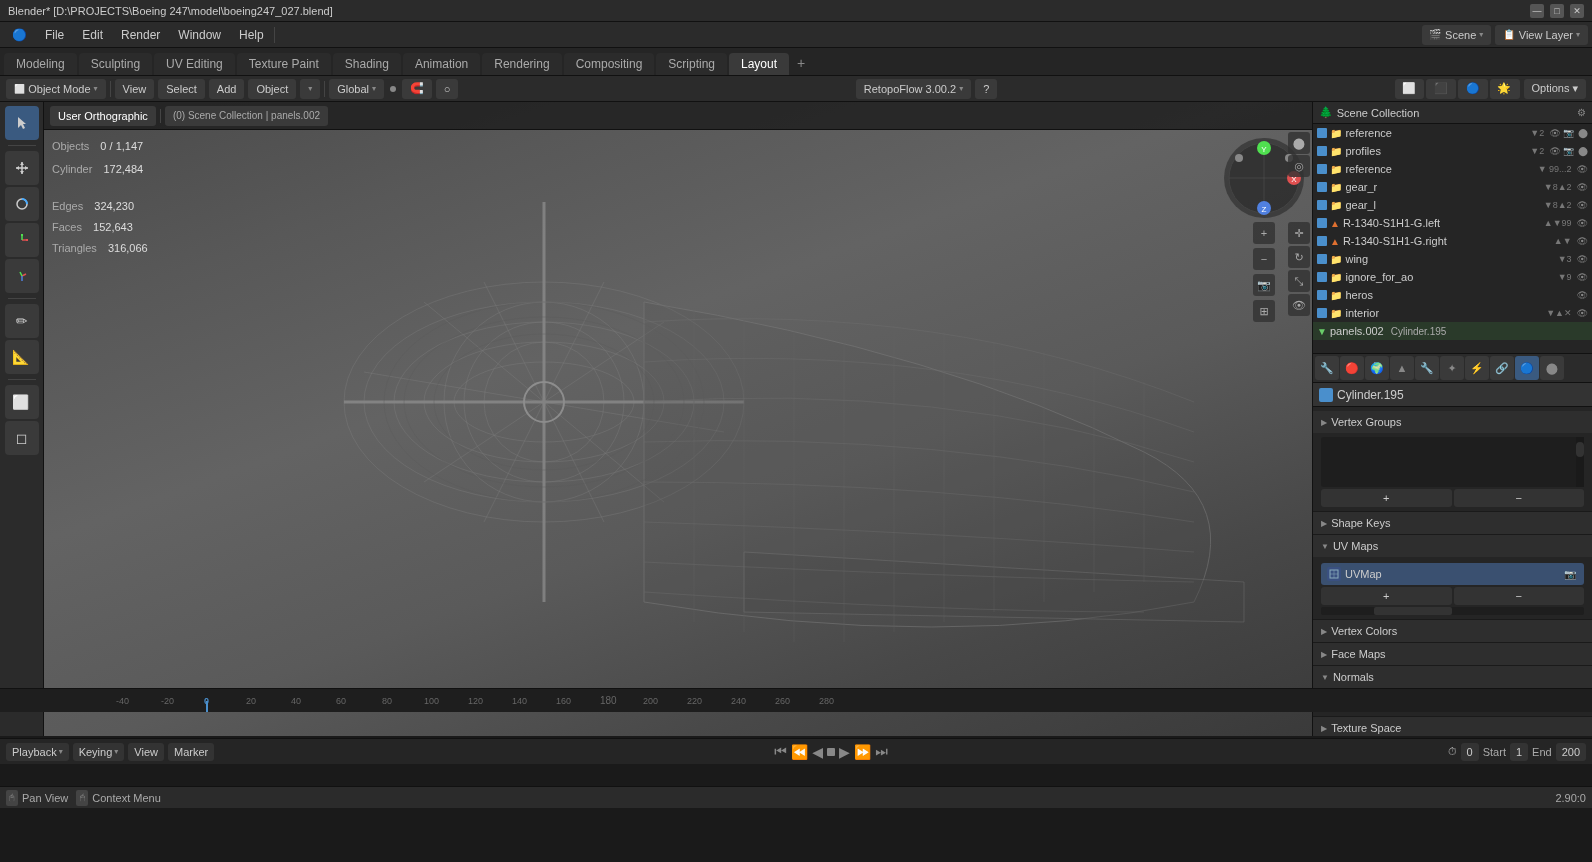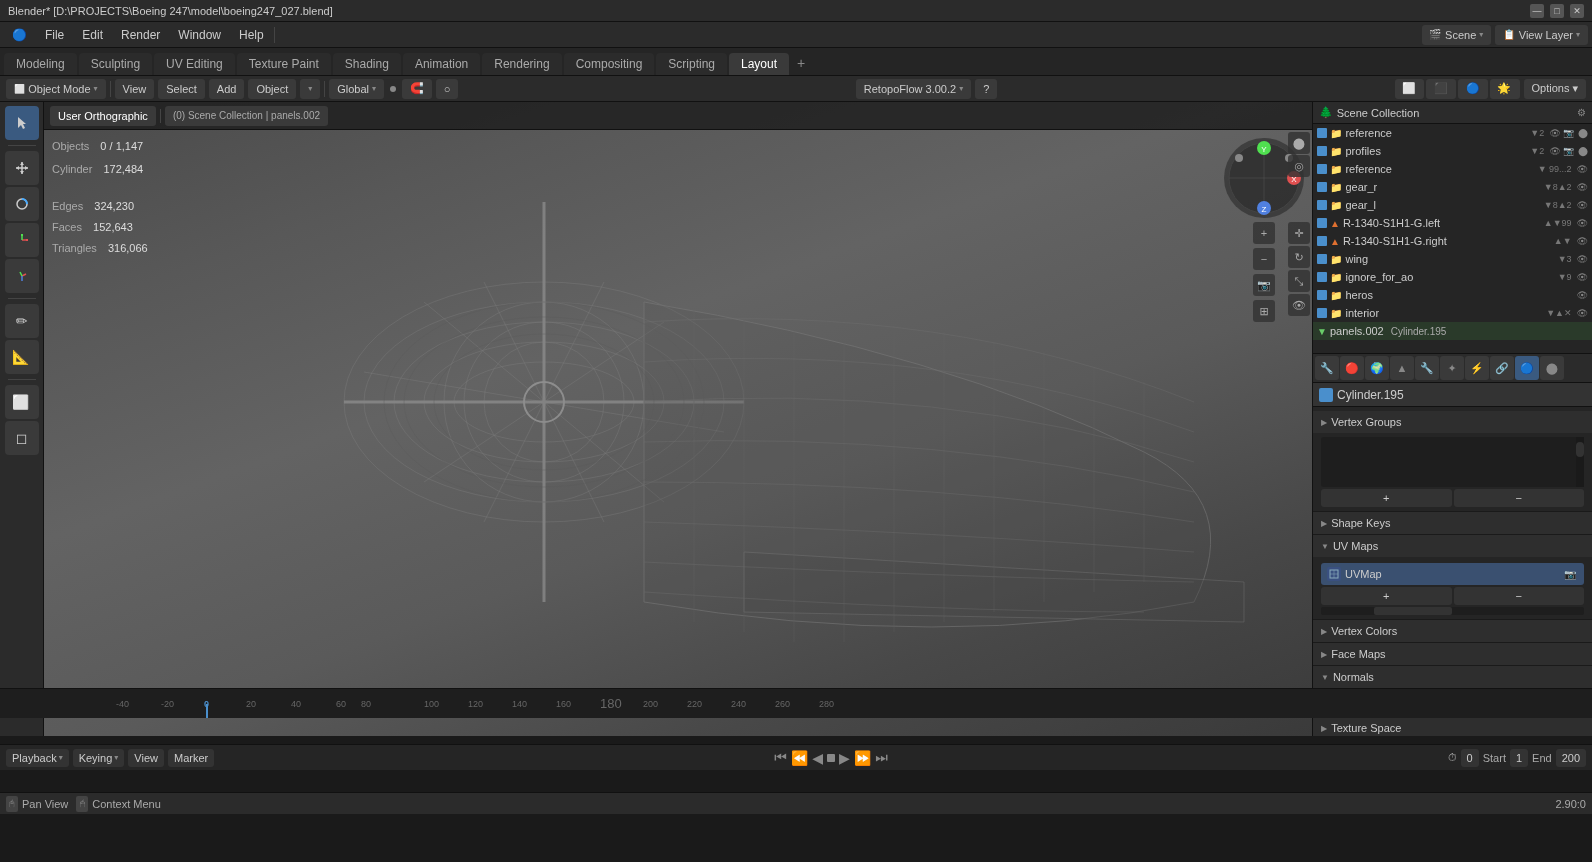--- a/index.html
+++ b/index.html
@@ -880,38 +880,38 @@
           <span class="section-arrow">▶</span>
           <span>Texture Space</span>
         </div>
       </div>
 
     </div>
   </div>
 
 </div>
 
-<div id="timeline-ruler" style="position:relative;height:30px;background:#1e1e1e;border-top:1px solid #111;display:flex;align-items:center;overflow:hidden;">
+<div id="timeline-ruler" style="position:relative;height:24px;background:#1e1e1e;border-top:1px solid #111;display:flex;align-items:center;overflow:hidden;">
 
   <div style="display:flex;align-items:center;width:100%;position:relative;padding:0 200px;">
 
     <div style="position:absolute;left:200px;top:0;width:2px;height:22px;background:#4a8fcc;z-index:10;"></div>
 
     <span style="position:absolute;left:110px;font-size:9px;color:#666;">-40</span>
     <span style="position:absolute;left:155px;font-size:9px;color:#666;">-20</span>
     <span style="position:absolute;left:198px;font-size:9px;color:#4a8fcc;font-weight:bold;">0</span>
     <span style="position:absolute;left:240px;font-size:9px;color:#666;">20</span>
     <span style="position:absolute;left:285px;font-size:9px;color:#666;">40</span>
     <span style="position:absolute;left:330px;font-size:9px;color:#666;">60</span>
-    <span style="position:absolute;left:355px;font-size:9px;color:#666;">80</span>
+    <span style="position:absolute;left:376px;font-size:9px;color:#666;">80</span>
     <span style="position:absolute;left:418px;font-size:9px;color:#666;">100</span>
     <span style="position:absolute;left:462px;font-size:9px;color:#666;text-align:center;">120</span>
     <span style="position:absolute;left:506px;font-size:9px;color:#666;">140</span>
     <span style="position:absolute;left:550px;font-size:9px;color:#666;">160</span>
-    <span style="position:absolute;left:594px;font-size:13px;color:#666;">180</span>
+    <span style="position:absolute;left:594px;font-size:10px;color:#666;">180</span>
     <span style="position:absolute;left:637px;font-size:9px;color:#666;">200</span>
     <span style="position:absolute;left:681px;font-size:9px;color:#666;">220</span>
     <span style="position:absolute;left:725px;font-size:9px;color:#666;">240</span>
     <span style="position:absolute;left:769px;font-size:9px;color:#666;">260</span>
     <span style="position:absolute;left:813px;font-size:9px;color:#666;">280</span>
   </div>
 </div>
 
 <div id="timeline-bar" style="position:relative;height:26px;background:#252525;border-top:1px solid #111;display:flex;align-items:center;padding:0 6px;gap:4px;">
   <div class="tl-btn">

